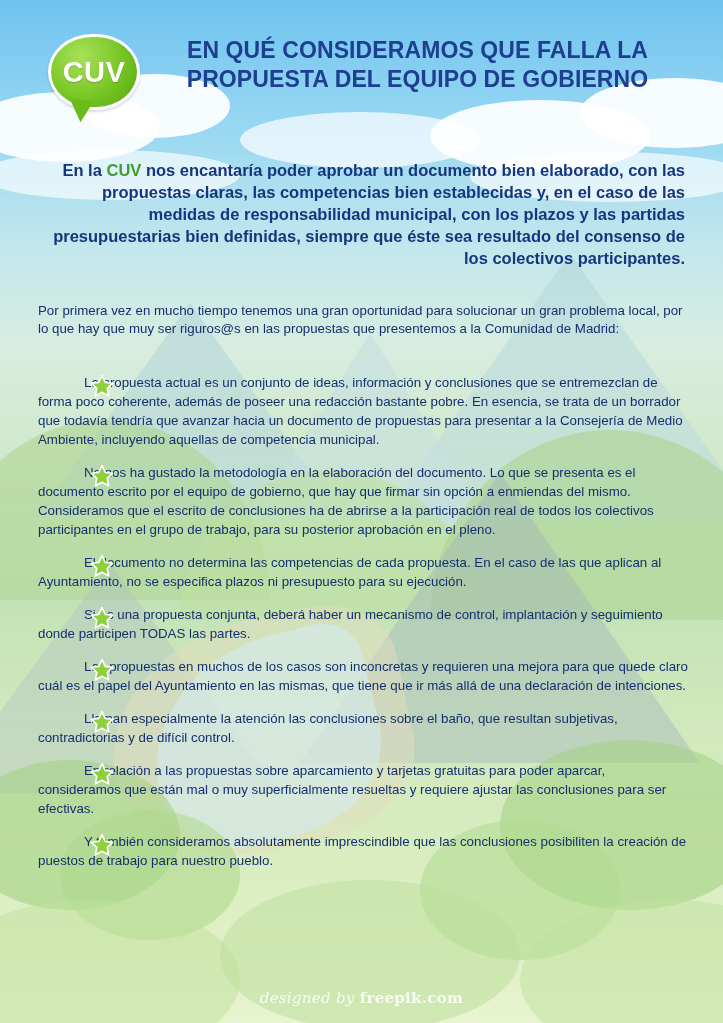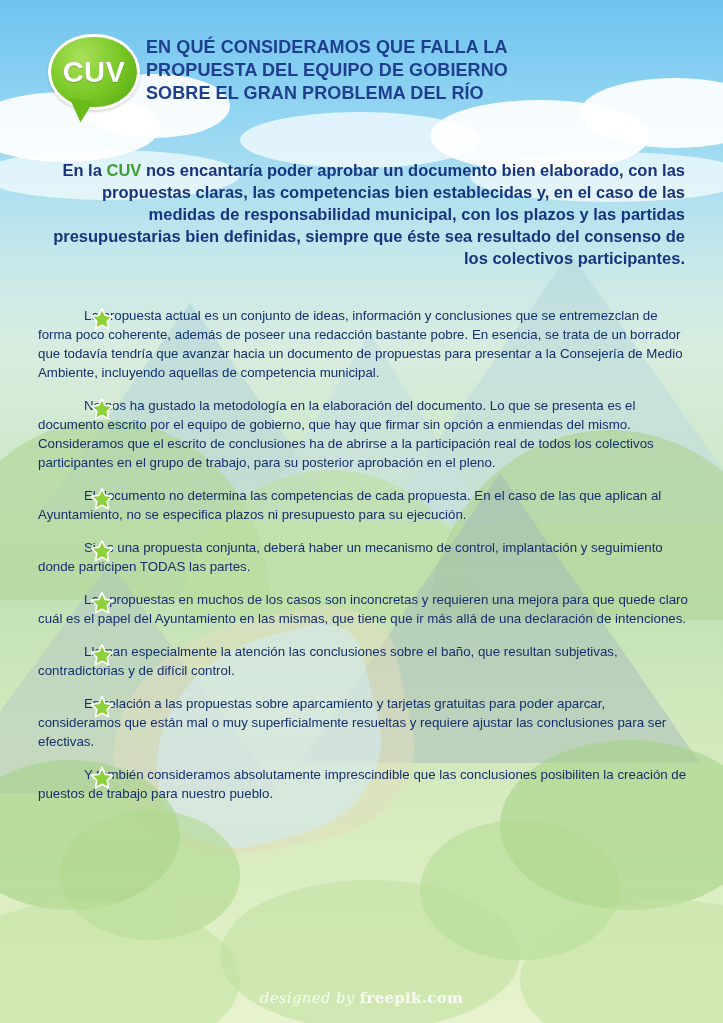--- a/index.html
+++ b/index.html
@@ -101,24 +101,24 @@
   }
   .logo-text {
     color: #ffffff;
     font-weight: bold;
     font-size: 29px;
     letter-spacing: .5px;
     text-shadow: 0 1px 1px rgba(0,0,0,.2);
   }
   .title {
     flex: 1 1 auto;
-    text-align: left;
+    text-align: center;
     color: #1e3e8f;
     font-weight: bold;
-    font-size: 18px;
+    font-size: 23px;
     line-height: 1.27;
     letter-spacing: .1px;
     padding: 6px 8px 0 6px;
     text-transform: uppercase;
   }
   .lead {
     color: #16357f;
     font-weight: bold;
     font-size: 16.5px;
     line-height: 1.34;
@@ -215,26 +215,26 @@
     <div class="header">
       <div class="logo">
         <div class="logo-tail"></div>
         <div class="logo-bubble">
           <span class="logo-text">CUV</span>
         </div>
       </div>
       <div class="title">
         <div>EN QUÉ CONSIDERAMOS QUE FALLA LA</div>
         <div>PROPUESTA DEL EQUIPO DE GOBIERNO</div>
-        <div>SOBRE EL GRAN PROBLEMA DEL RÍO</div>
       </div>
     </div>
 
     <p class="lead"><span>En la </span><span class="hl">CUV</span><span> nos encantaría poder aprobar un documento bien elaborado, con las propuestas claras, las competencias bien establecidas y, en el caso de las medidas de responsabilidad municipal, con los plazos y las partidas presupuestarias bien definidas, siempre que éste sea resultado del consenso de los colectivos participantes.</span></p>
 
+    <p class="intro">Por primera vez en mucho tiempo tenemos una gran oportunidad para solucionar un gran problema local, por lo que hay que muy ser riguros@s en las propuestas que presentemos a la Comunidad de Madrid:</p>
 
     <div class="points">
 
       <p class="point">
         <span class="star">
           <svg viewBox="0 0 24 24" width="24" height="24" aria-hidden="true">
             <polygon points="12,1.6 15.2,8.4 22.6,9.3 17.2,14.4 18.6,21.8 12,18.2 5.4,21.8 6.8,14.4 1.4,9.3 8.8,8.4" fill="#8cd03a" stroke="#ffffff" stroke-width="1.6" stroke-linejoin="round"></polygon>
           </svg>
         </span><span>La propuesta actual es un conjunto de ideas, información y conclusiones que se entremezclan de forma poco coherente, además de poseer una redacción bastante pobre. En esencia, se trata de un borrador que todavía tendría que avanzar hacia un documento de propuestas para presentar a la Consejería de Medio Ambiente, incluyendo aquellas de competencia municipal.</span>
       </p>

